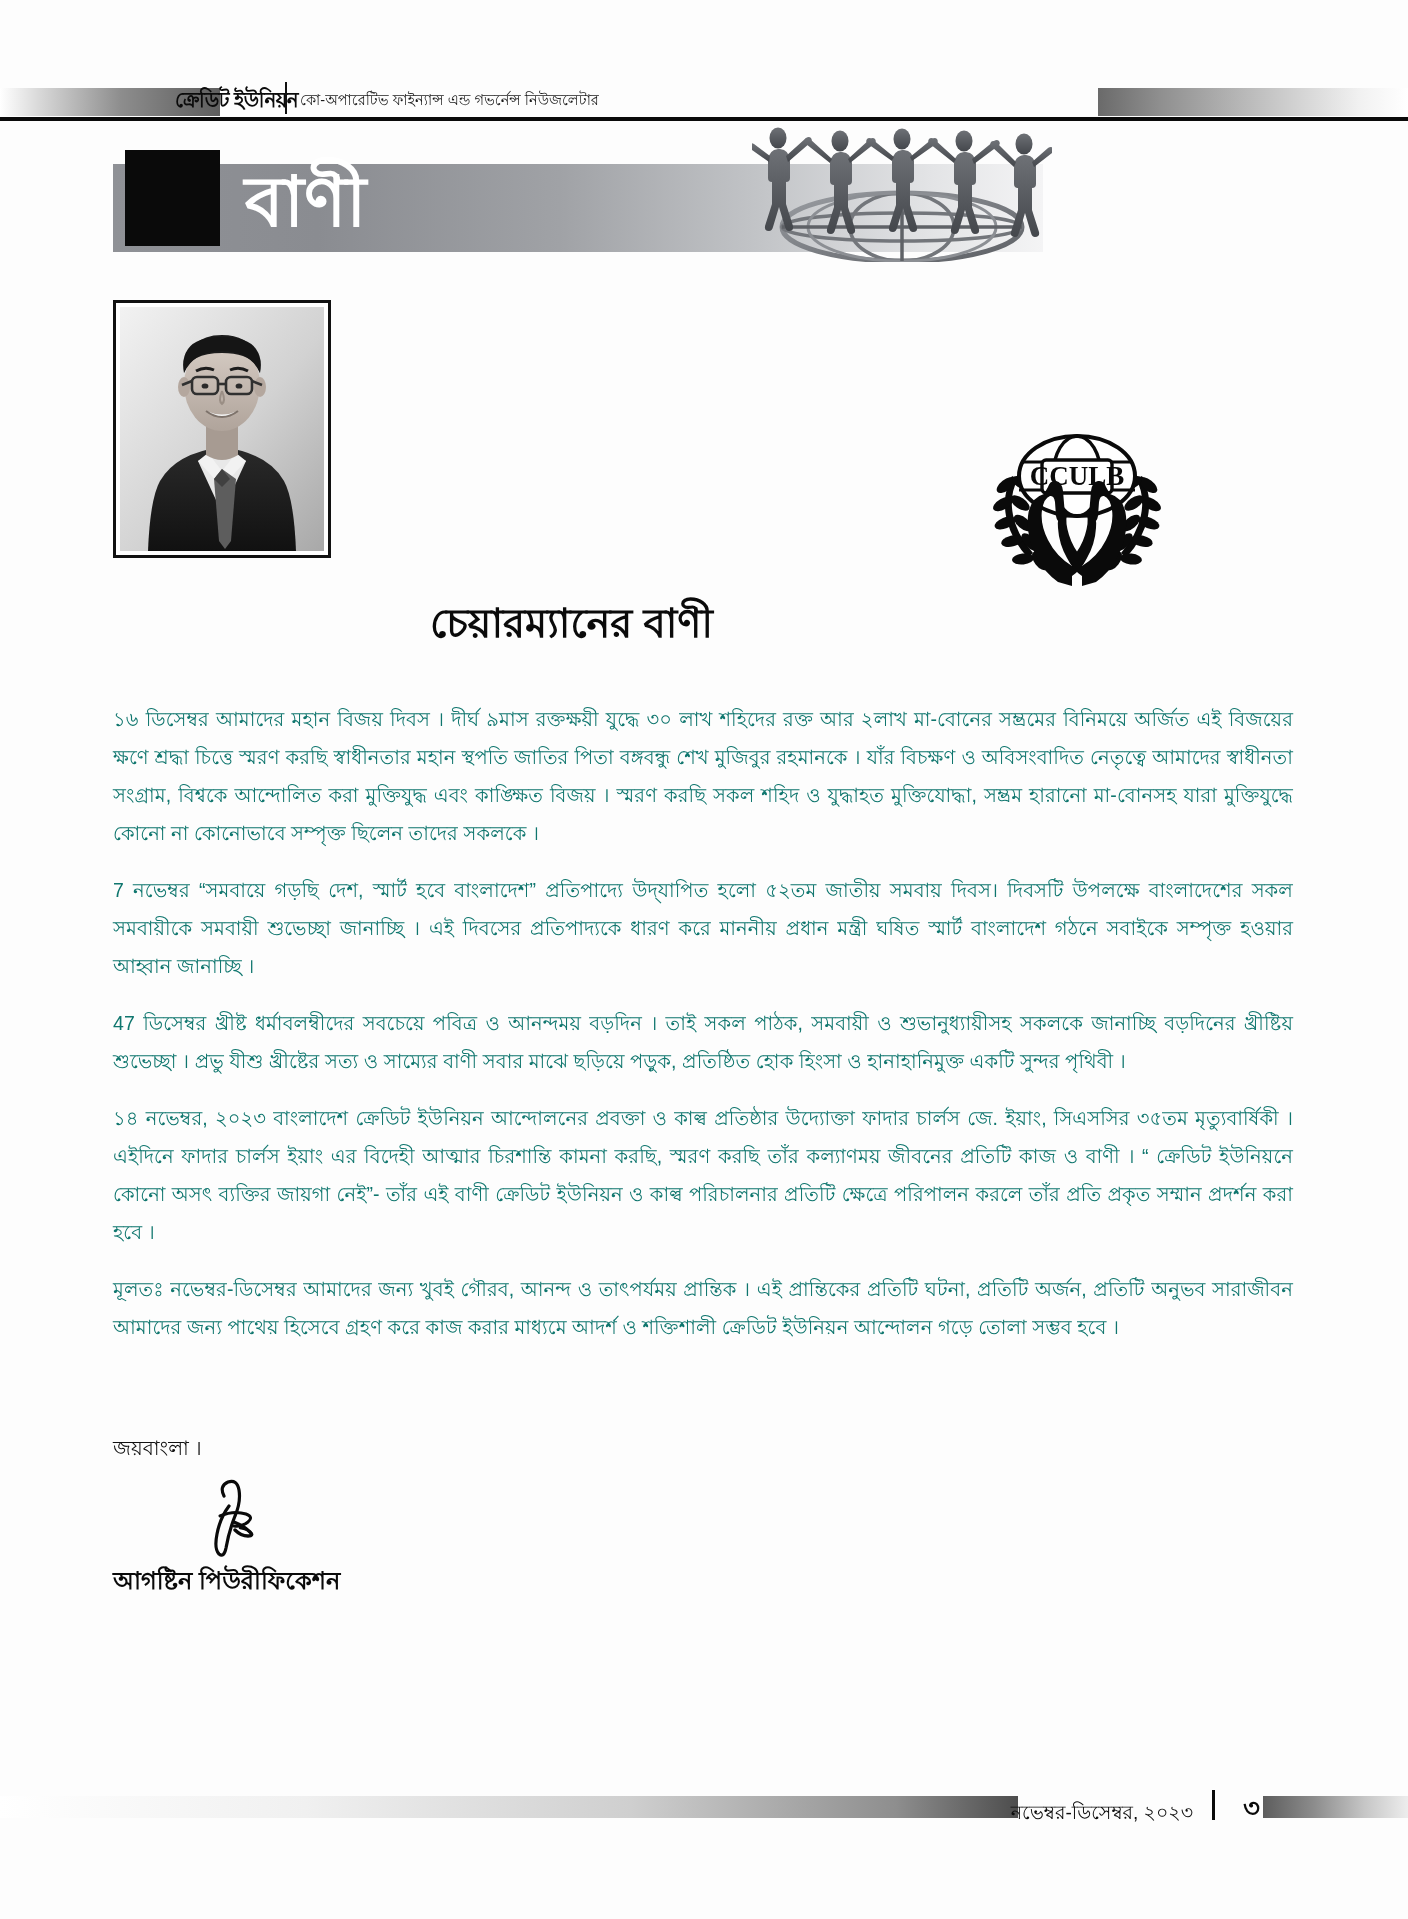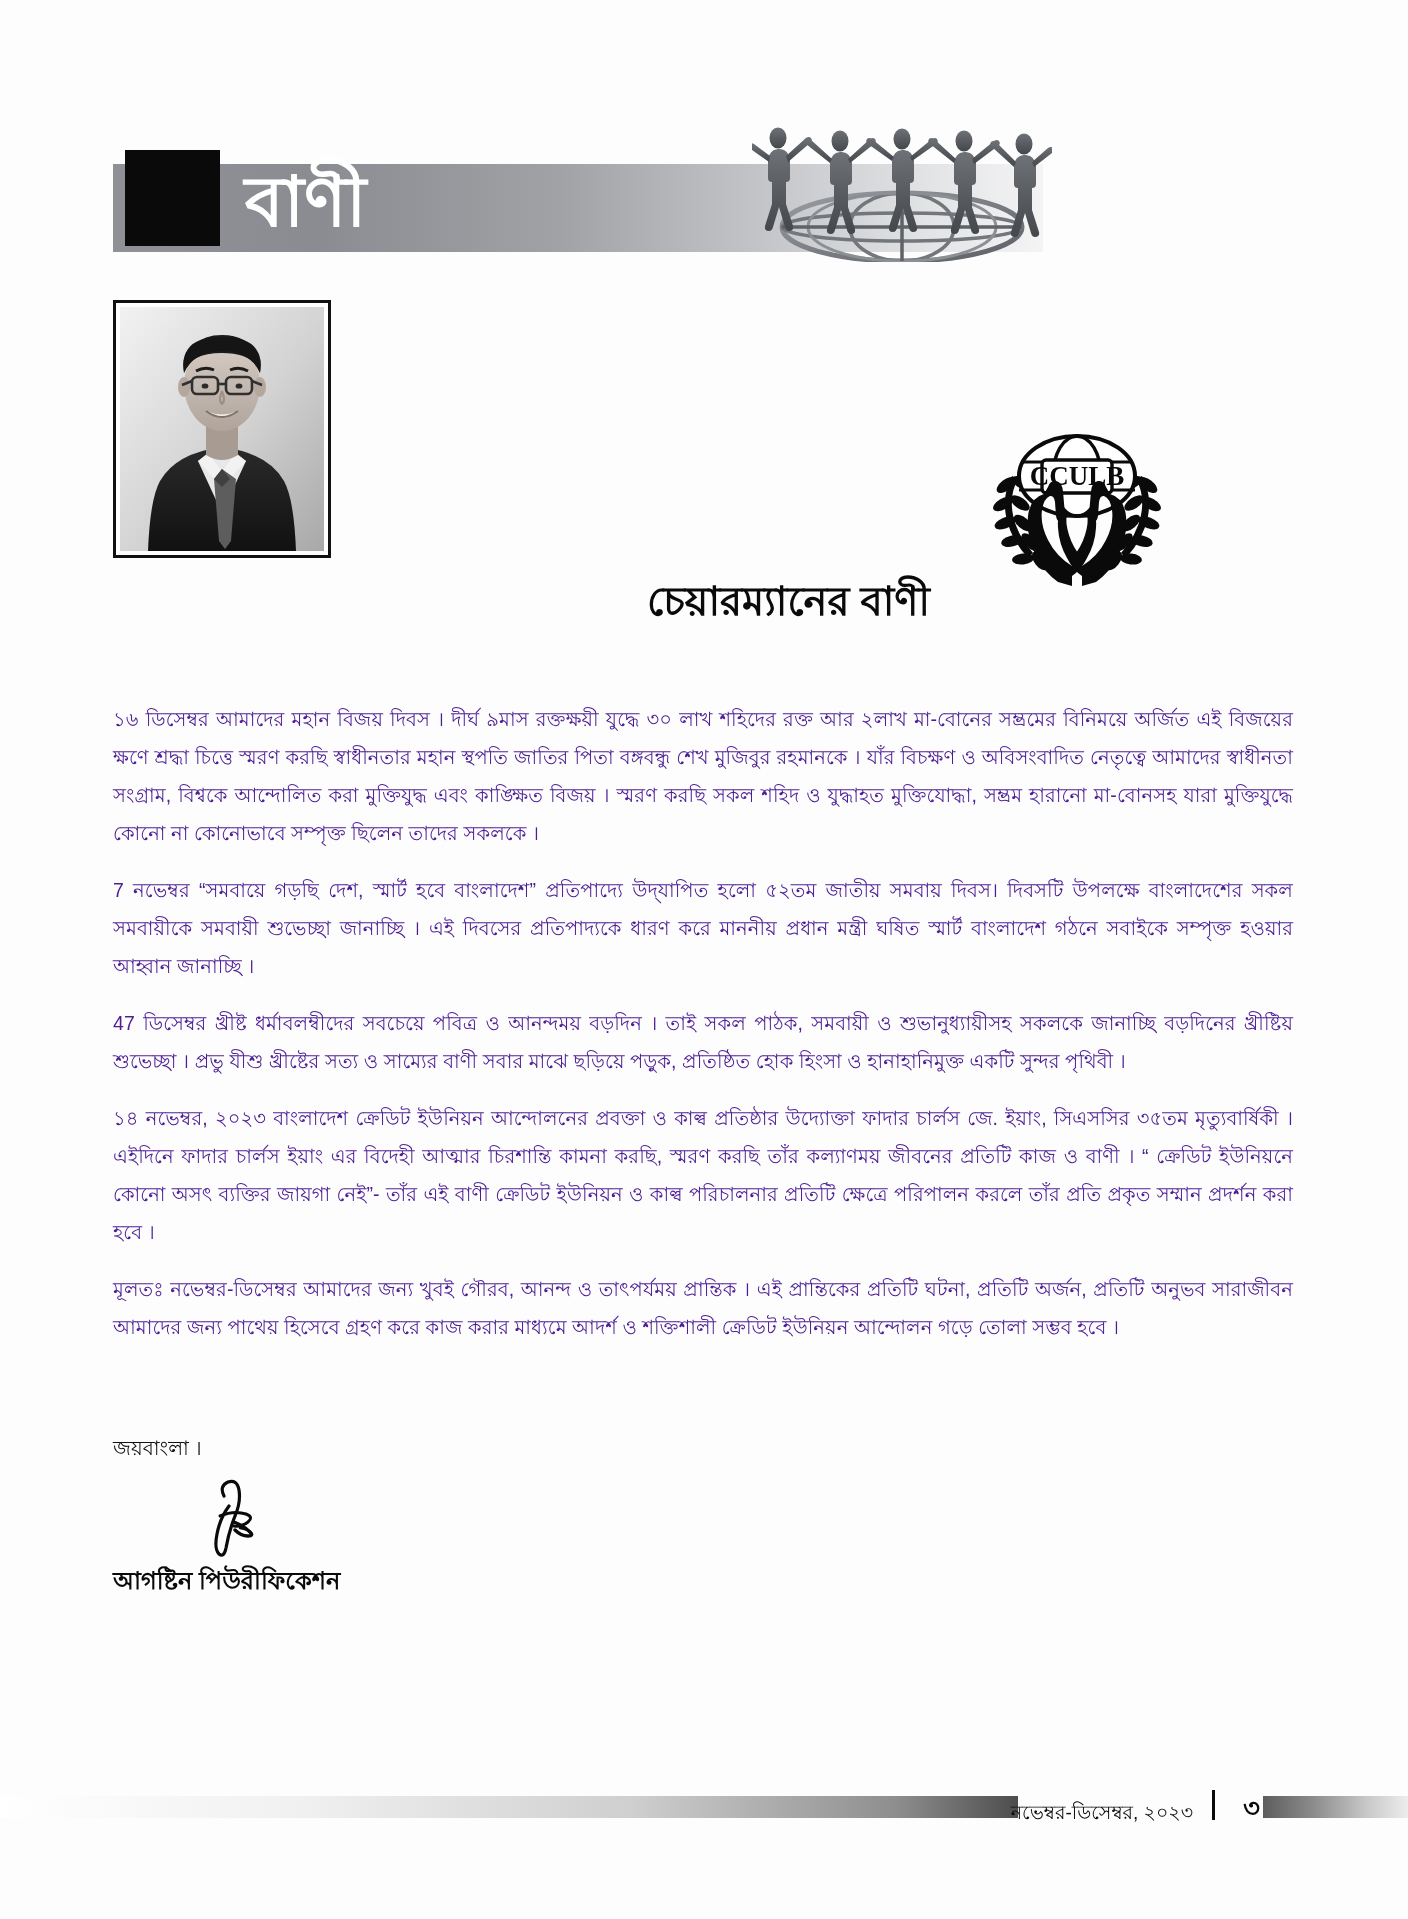--- a/index.html
+++ b/index.html
@@ -85,36 +85,36 @@
     background:linear-gradient(170deg,#e9e9e9 0%,#cfcfcf 40%,#b8b8b8 100%);
   }
 
   
   .seal {
     position:absolute; left:982px; top:428px; width:190px; height:160px;
   }
 
   
   .chair-title {
-    position:absolute; left:430px; top:570px; width:500px;
+    position:absolute; left:430px; top:592px; width:500px;
     font-family:"Liberation Sans", sans-serif;
     font-size:40px; font-weight:bold; color:#0a0a0a;
-    text-align:right; white-space:nowrap;
+    text-align:left; white-space:nowrap;
   }
 
   
   .body-col {
     position:absolute; left:113px; top:700px; width:1180px;
   }
   .body-col p {
     margin:0 0 19px 0;
     font-family:"Liberation Sans", sans-serif;
     font-size:19.5px;
     line-height:38px;
-    color:#4c1d95;
+    color:#0f766e;
     text-align:justify;
     text-justify:inter-word;
     letter-spacing:0.1px;
   }
   .signoff {
     position:absolute; left:113px; top:1425px;
     font-family:"Liberation Sans", sans-serif;
     font-size:20px; color:#111;margin-top:8px;
   }
   .signature {
@@ -149,20 +149,28 @@
     position:absolute; right:148px; top:18px;
     font-family:"Liberation Sans", sans-serif;
     font-size:26px; font-weight:bold; color:#0a0a0a;
   }
 </style>
 </head>
 <body>
 
 <div class="page">
 
+  <div class="header-zone">
+    <div class="hdr-grad-left"></div>
+    <div class="hdr-grad-right"></div>
+    <div class="hdr-logo">ক্রেডিট ইউনিয়ন</div>
+    <div class="hdr-divider"></div>
+    <div class="hdr-subtitle">কো-অপারেটিভ ফাইন্যান্স এন্ড গভর্নেন্স নিউজলেটার</div>
+    <div class="hdr-rule"></div>
+  </div>
 
   <div class="banner"></div>
   <div class="banner-word-box"></div>
   <div class="banner-word">বাণী</div>
 
   <div class="graphic">
     <svg width="300" height="140" viewBox="0 0 300 140">
       <defs>
         <linearGradient id="figGrad" x1="0" y1="0" x2="0" y2="1">
           <stop offset="0%" stop-color="#6e7176"></stop>

